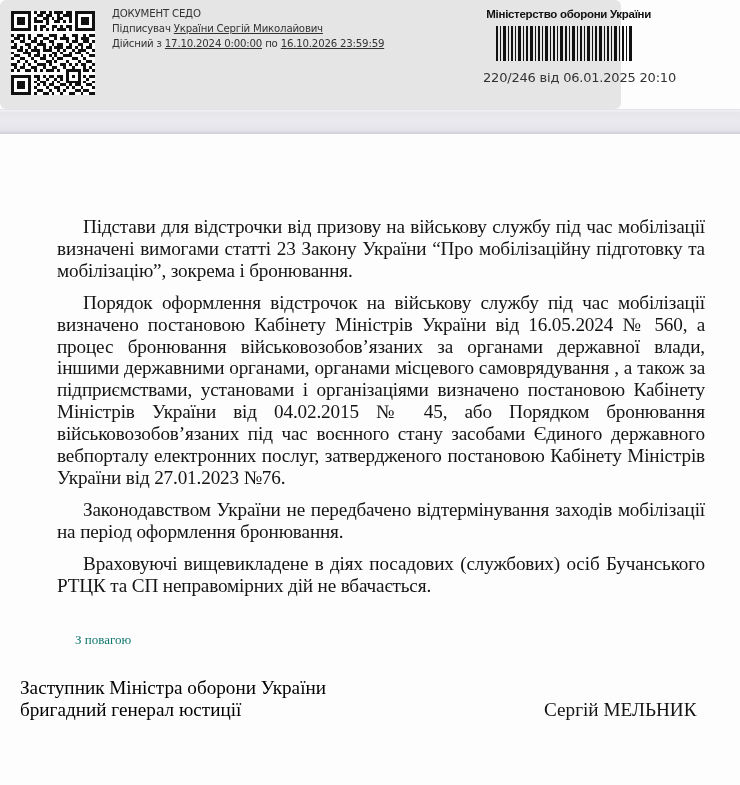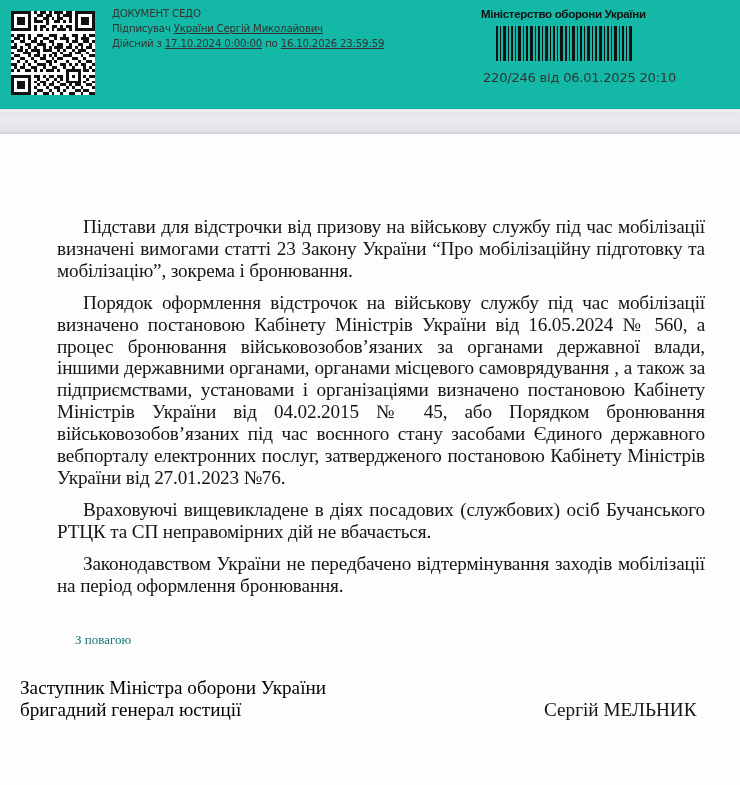--- a/index.html
+++ b/index.html
@@ -10,23 +10,24 @@
     body {
       width: 740px;
       height: 785px;
       position: relative;
       overflow: hidden;
       color: #111;
     }
     .page-top {
       position: absolute;
       left: 0; top: 0;
-      width: 740px;
+      width: 621px;
       height: 109px;
-      background: #14b8a6;
+      background: #e5e5e5;
+      border-radius: 6px;
     }
     .qr {
       position: absolute;
       left: 11px; top: 11px;
       width: 84px; height: 84px;
       background: #fff;
     }
     .qr svg { display: block; }
     .sedo-block {
       position: absolute;
@@ -50,21 +51,21 @@
       width: 170px;
       text-align: center;
     }
     .mou-title {
       font-family: "Liberation Sans", sans-serif;
       font-weight: bold;
       font-size: 11.5px;
       color: #111;
       letter-spacing: -0.3px;
       white-space: nowrap;
-      text-align: left;
+      text-align: right;
     }
     .barcode {
       position: absolute;
       left: 15px;
       top: 18px;
       width: 136px;
       height: 35px;
     }
     .reg-number {
       position: absolute;
@@ -208,22 +209,22 @@
     </div>
     <div class="reg-number">220/246 від 06.01.2025 20:10</div>
   </div>
 </div>
 
 <div class="divider-band"></div>
 
 <div class="body-text">
   <p>Підстави для відстрочки від призову на військову службу під час мобілізації визначені вимогами статті 23 Закону України “Про мобілізаційну підготовку та мобілізацію”, зокрема і бронювання.</p>
   <p>Порядок оформлення відстрочок на військову службу під час мобілізації визначено постановою Кабінету Міністрів України від 16.05.2024 № 560, а процес бронювання військовозобов’язаних за органами державної влади, іншими державними органами, органами місцевого самоврядування , а також за підприємствами, установами і організаціями  визначено постановою Кабінету Міністрів України від 04.02.2015 № 45, або Порядком бронювання військовозобов’язаних під час воєнного стану засобами Єдиного державного вебпорталу електронних послуг, затвердженого постановою Кабінету Міністрів України від 27.01.2023 №76.</p>
+  <p>Законодавством України не передбачено відтермінування заходів мобілізації на період оформлення бронювання.</p>
   <p>Враховуючі вищевикладене в діях посадових (службових) осіб Бучанського РТЦК та СП неправомірних дій не вбачається.</p>
-  <p>Законодавством України не передбачено відтермінування заходів мобілізації на період оформлення бронювання.</p>
 </div>
 
 <div class="closing">З повагою</div>
 
 <div class="sign-block">
   <div>Заступник Міністра оборони України</div>
   <div>бригадний генерал юстиції</div>
 </div>
 
 <div class="signer-name">Сергій МЕЛЬНИК</div>

